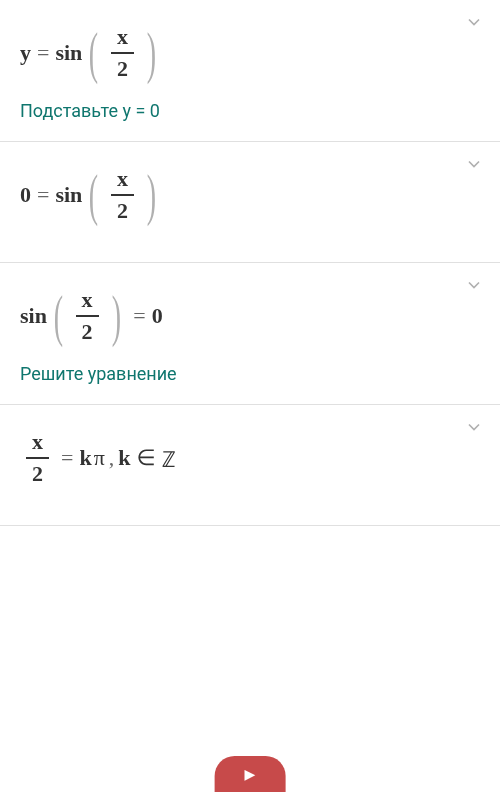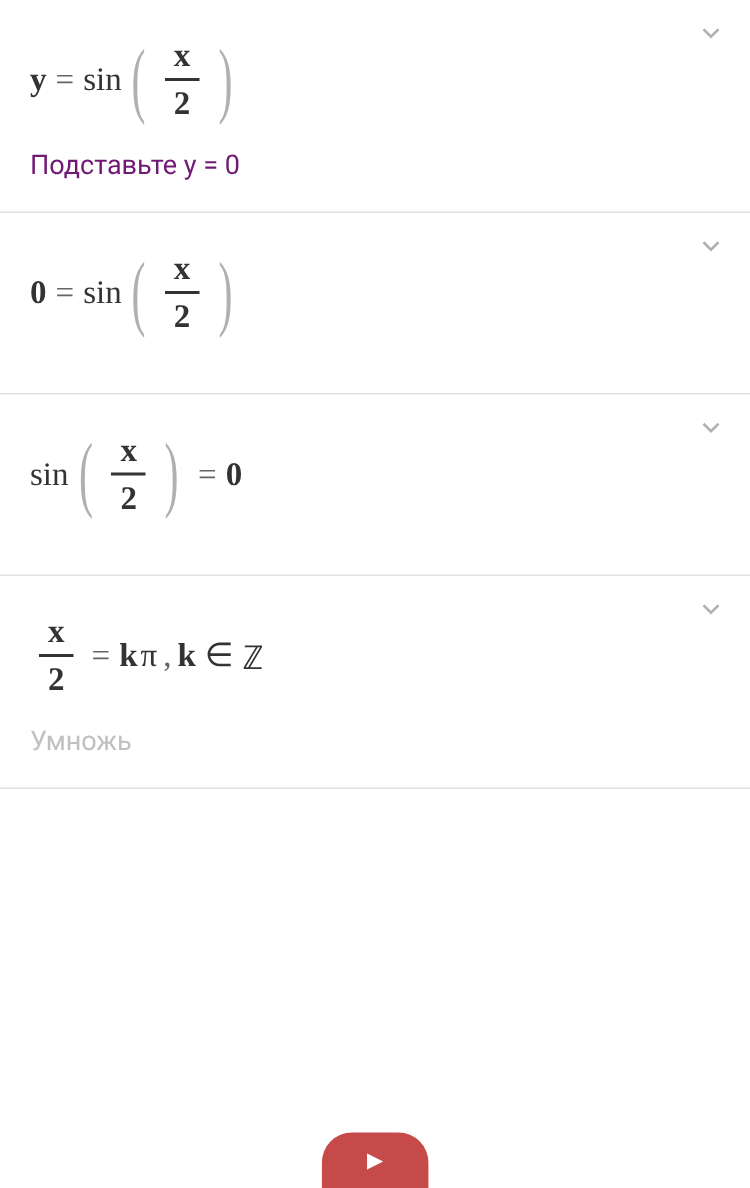--- a/index.html
+++ b/index.html
@@ -33,21 +33,21 @@
     .var {
       font-weight: bold;
       font-style: normal;
     }
     .op {
       margin: 0 6px;
       color: #666;
       font-weight: normal;
     }
     .fn {
-      font-weight: normal;
+      font-weight: bold;
     }
     .paren {
       display: flex;
       align-items: center;
     }
     .paren-left, .paren-right {
       font-size: 56px;
       font-weight: 100;
       color: #b0b0b0;
       line-height: 1;
@@ -68,21 +68,21 @@
     .frac-line {
       width: 100%;
       height: 2px;
       background: #333;
     }
     .frac-den {
       padding: 2px 6px 0 6px;
       font-weight: bold;
     }
     .instruction {
-      color: #701a75;
+      color: #0f766e;
       font-size: 18px;
       font-weight: 400;
     }
     .chevron {
       position: absolute;
       right: 16px;
       top: 12px;
       color: #b0b0b0;
       cursor: pointer;
     }
@@ -178,20 +178,21 @@
       <span class="fraction">
         <span class="frac-num">x</span>
         <span class="frac-line"></span>
         <span class="frac-den">2</span>
       </span>
       <span class="paren-right">)</span>
     </span>
     <span class="op">=</span>
     <span class="var">0</span>
   </div>
+  <div class="instruction">Решите уравнение</div>
 </div>
 
 <div class="step">
   <div class="chevron">
     <svg viewBox="0 0 24 24" fill="none" stroke="currentColor" stroke-width="2">
         <polyline points="6 9 12 15 18 9"></polyline>
       </svg>
   </div>
   <div class="equation">
     <span class="fraction">
@@ -200,18 +201,17 @@
       <span class="frac-den">2</span>
     </span>
     <span class="op">=</span>
     <span class="var">k</span>
     <span style="margin-left:2px;">π</span>
     <span class="op" style="margin:0 4px;">,</span>
     <span class="var">k</span>
     <span class="setsym" style="margin:0 6px;">∈</span>
     <span class="zetset">ℤ</span>
   </div>
-  <div class="instruction faded-instruction">Умножь</div>
 </div>
 
 <div class="bottom-bar">
   <span>▶</span>
 </div>
 
 </body></html>

